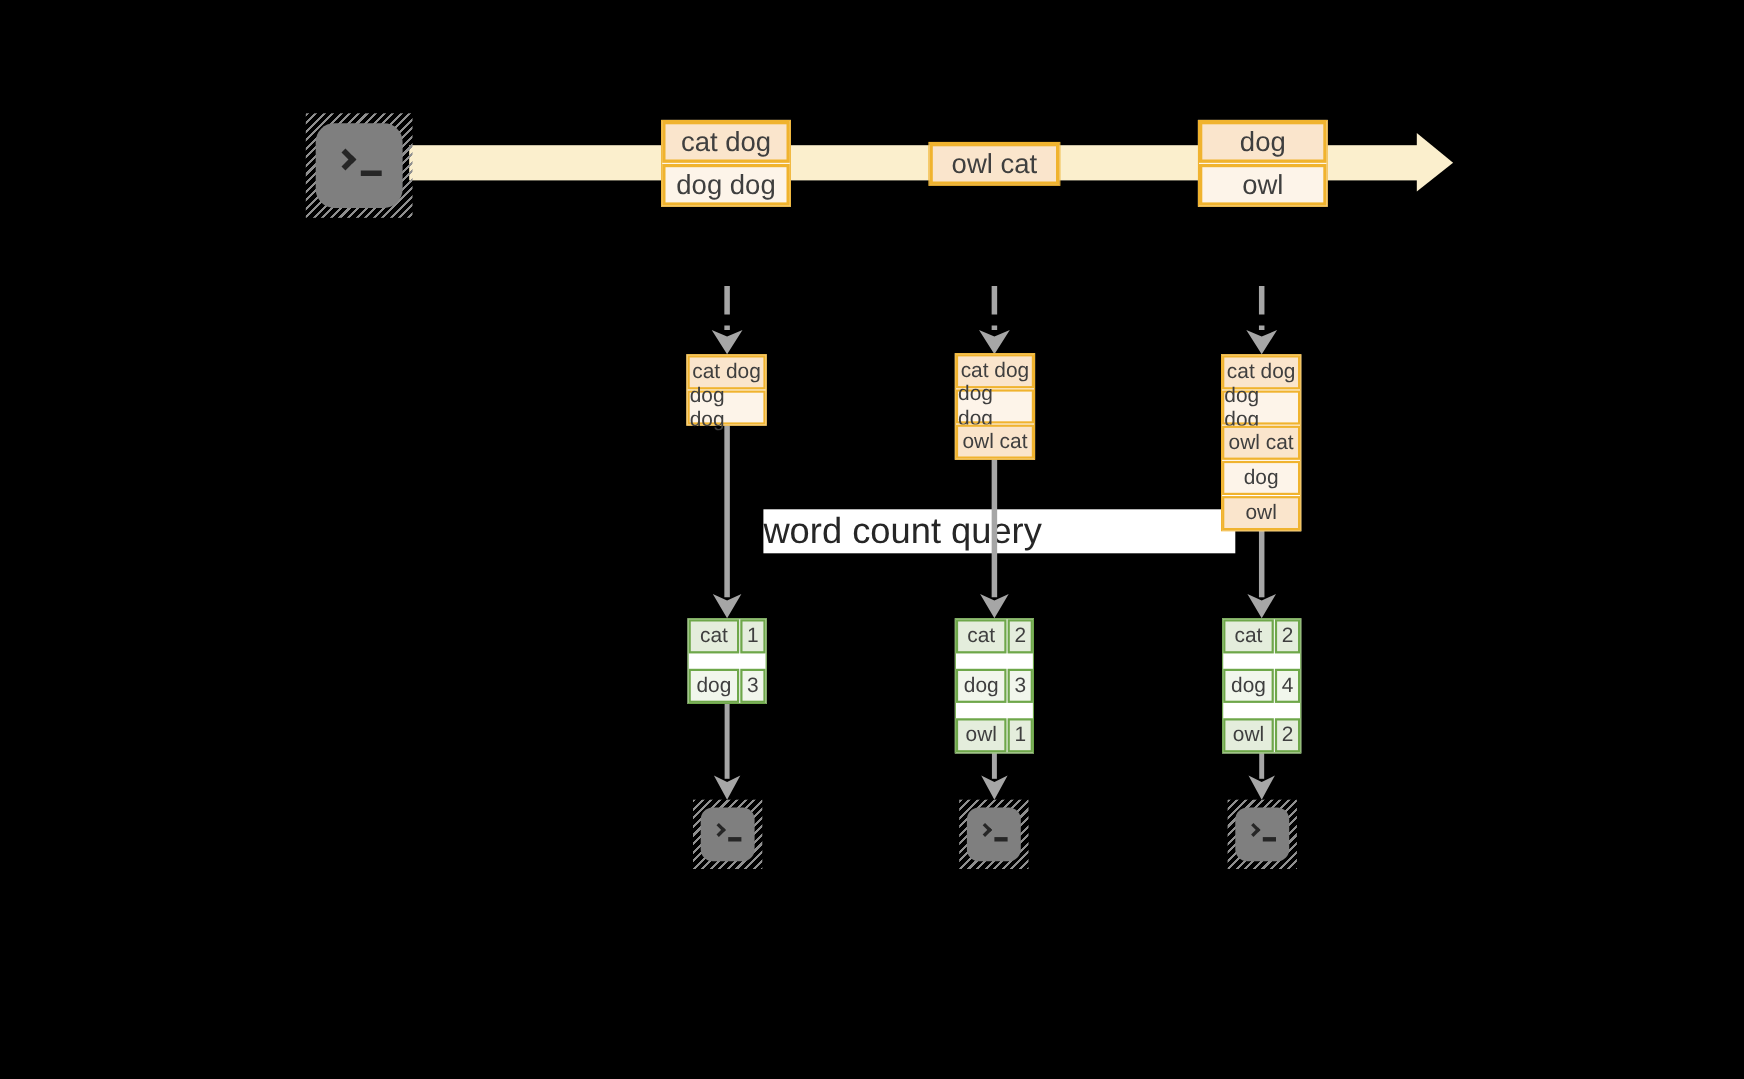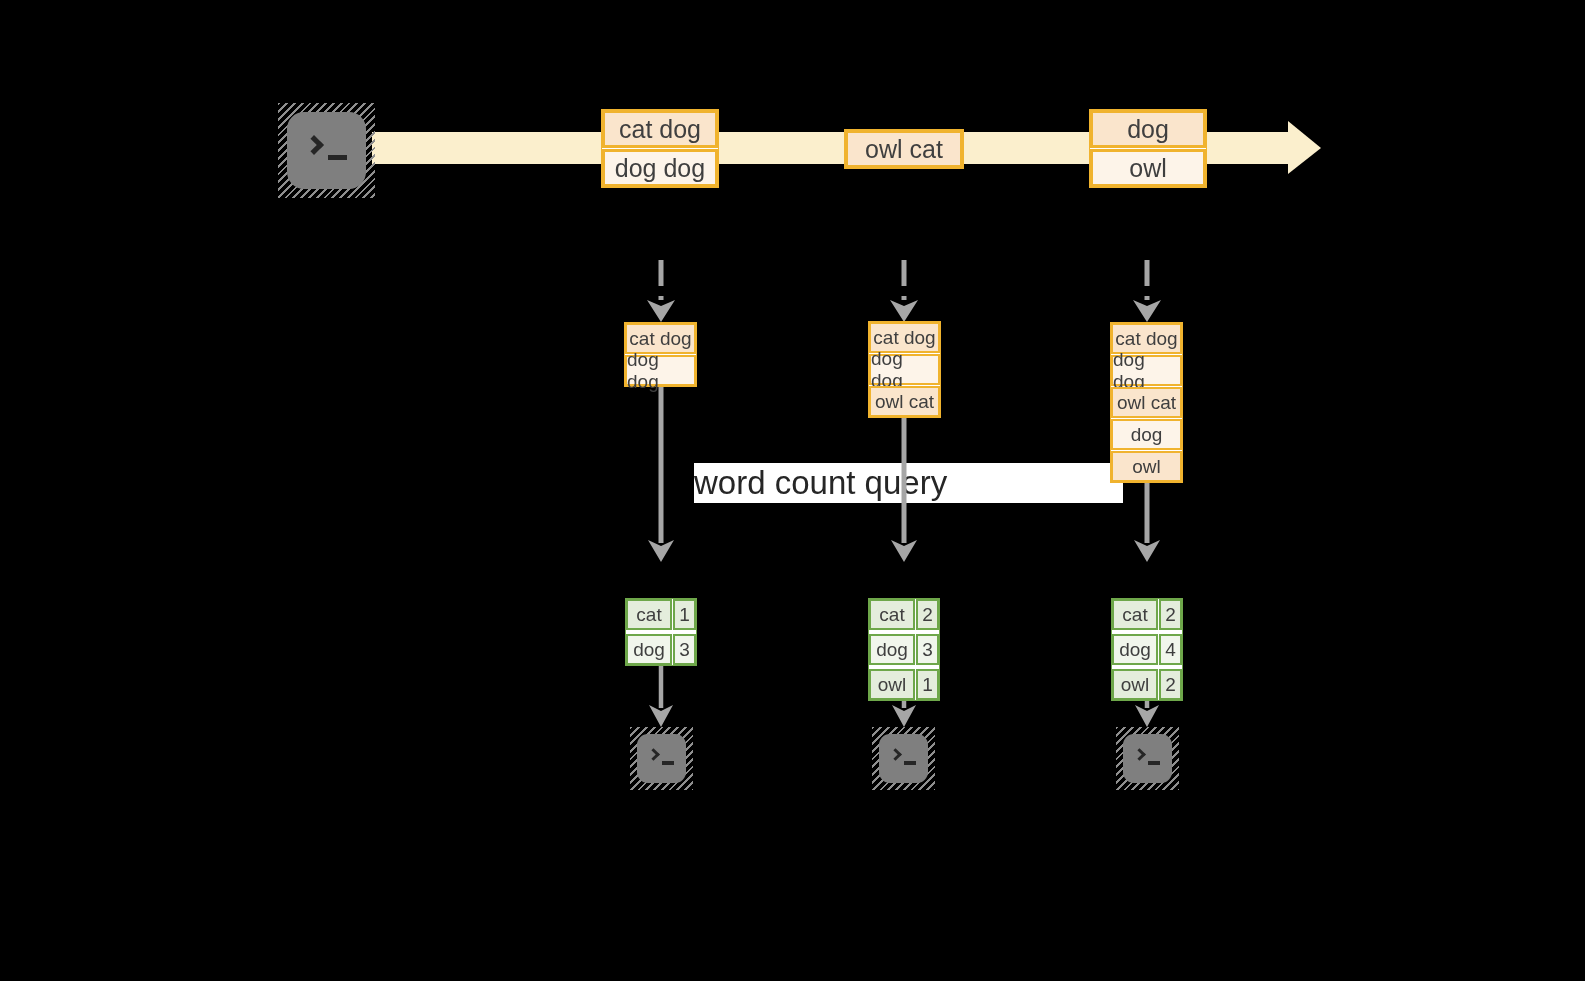--- a/index.html
+++ b/index.html
@@ -24,22 +24,22 @@
     color:#3F3F3F;
   }
   .stack .cell:nth-child(odd){background:#FAE5CC;}
   .stack .cell:nth-child(even){background:#FDF4E9;}
   .event .cell{height:38px;font-size:25px;border-width:3px;}
   .event{width:118px;}
   .state .cell{height:31px;font-size:19px;}
   .state{width:73px;}
   
   .counts{
-    position:absolute;display:flex;flex-direction:column;gap:4px;z-index:3;
-    background:#FFFFFF;border:1px solid #6EA74A;width:72px;margin-top:36px;
+    position:absolute;display:flex;flex-direction:column;gap:14px;z-index:3;
+    background:#FFFFFF;border:1px solid #6EA74A;width:72px;
   }
   .counts .row{display:flex;gap:1px;height:31px;}
   .counts .row > div{
     border:2px solid #6EA74A;display:flex;align-items:center;justify-content:center;
     font-size:19px;color:#3F3F3F;
   }
   .counts .row .w{width:46px;}
   .counts .row .c{flex:1;}
   .counts .row:nth-child(odd) > div{background:#E4EDDC;}
   .counts .row:nth-child(even) > div{background:#F1F6EC;}

